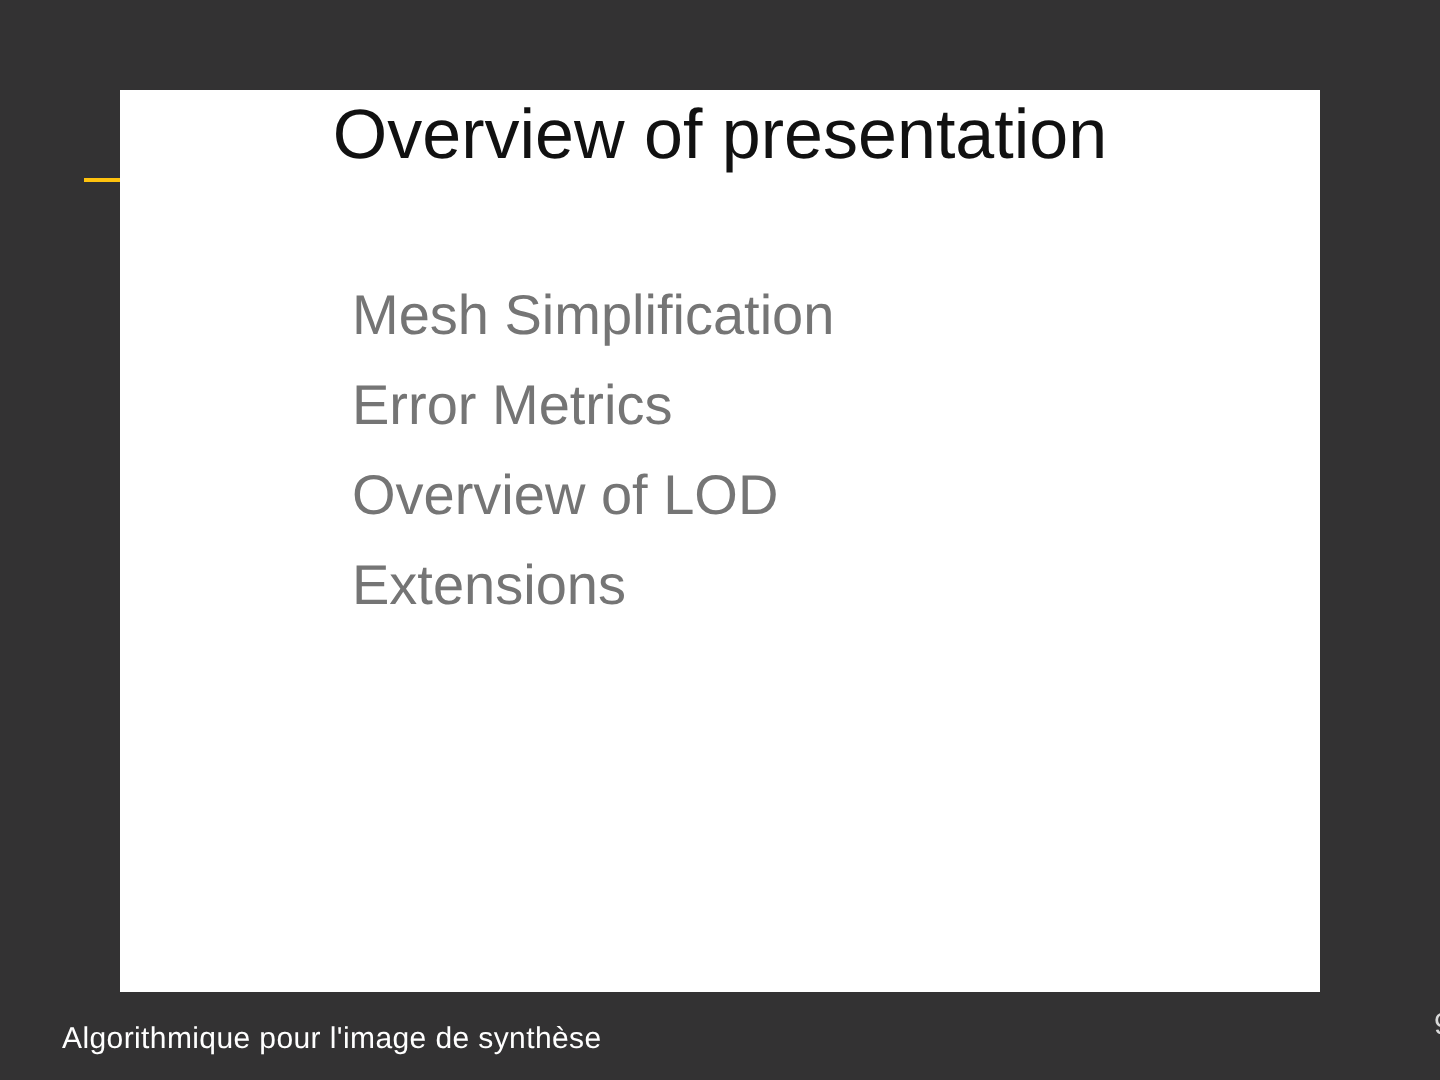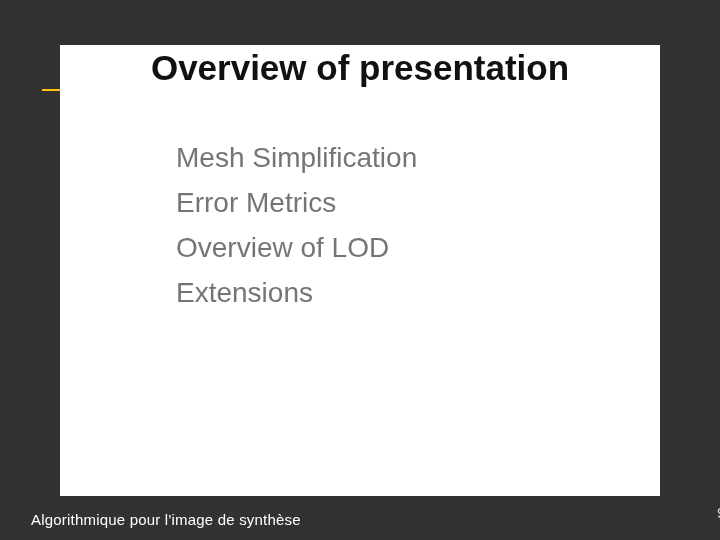--- a/index.html
+++ b/index.html
@@ -36,21 +36,21 @@
     background: var(--slideBg, #ffffff);
   }
   .slide-title {
     position: absolute;
     top: 1px;
     left: 0;
     width: 100%;
     text-align: center;
     font-size: 35px;
     line-height: 44px;
-    font-weight: 700;
+    font-weight: 400;
     letter-spacing: 0px;
     color: var(--titleColor, #111111);
     white-space: nowrap;
   }
   .agenda-list {
     position: absolute;
     left: 116px;
     top: 90px;
     width: 460px;
   }

